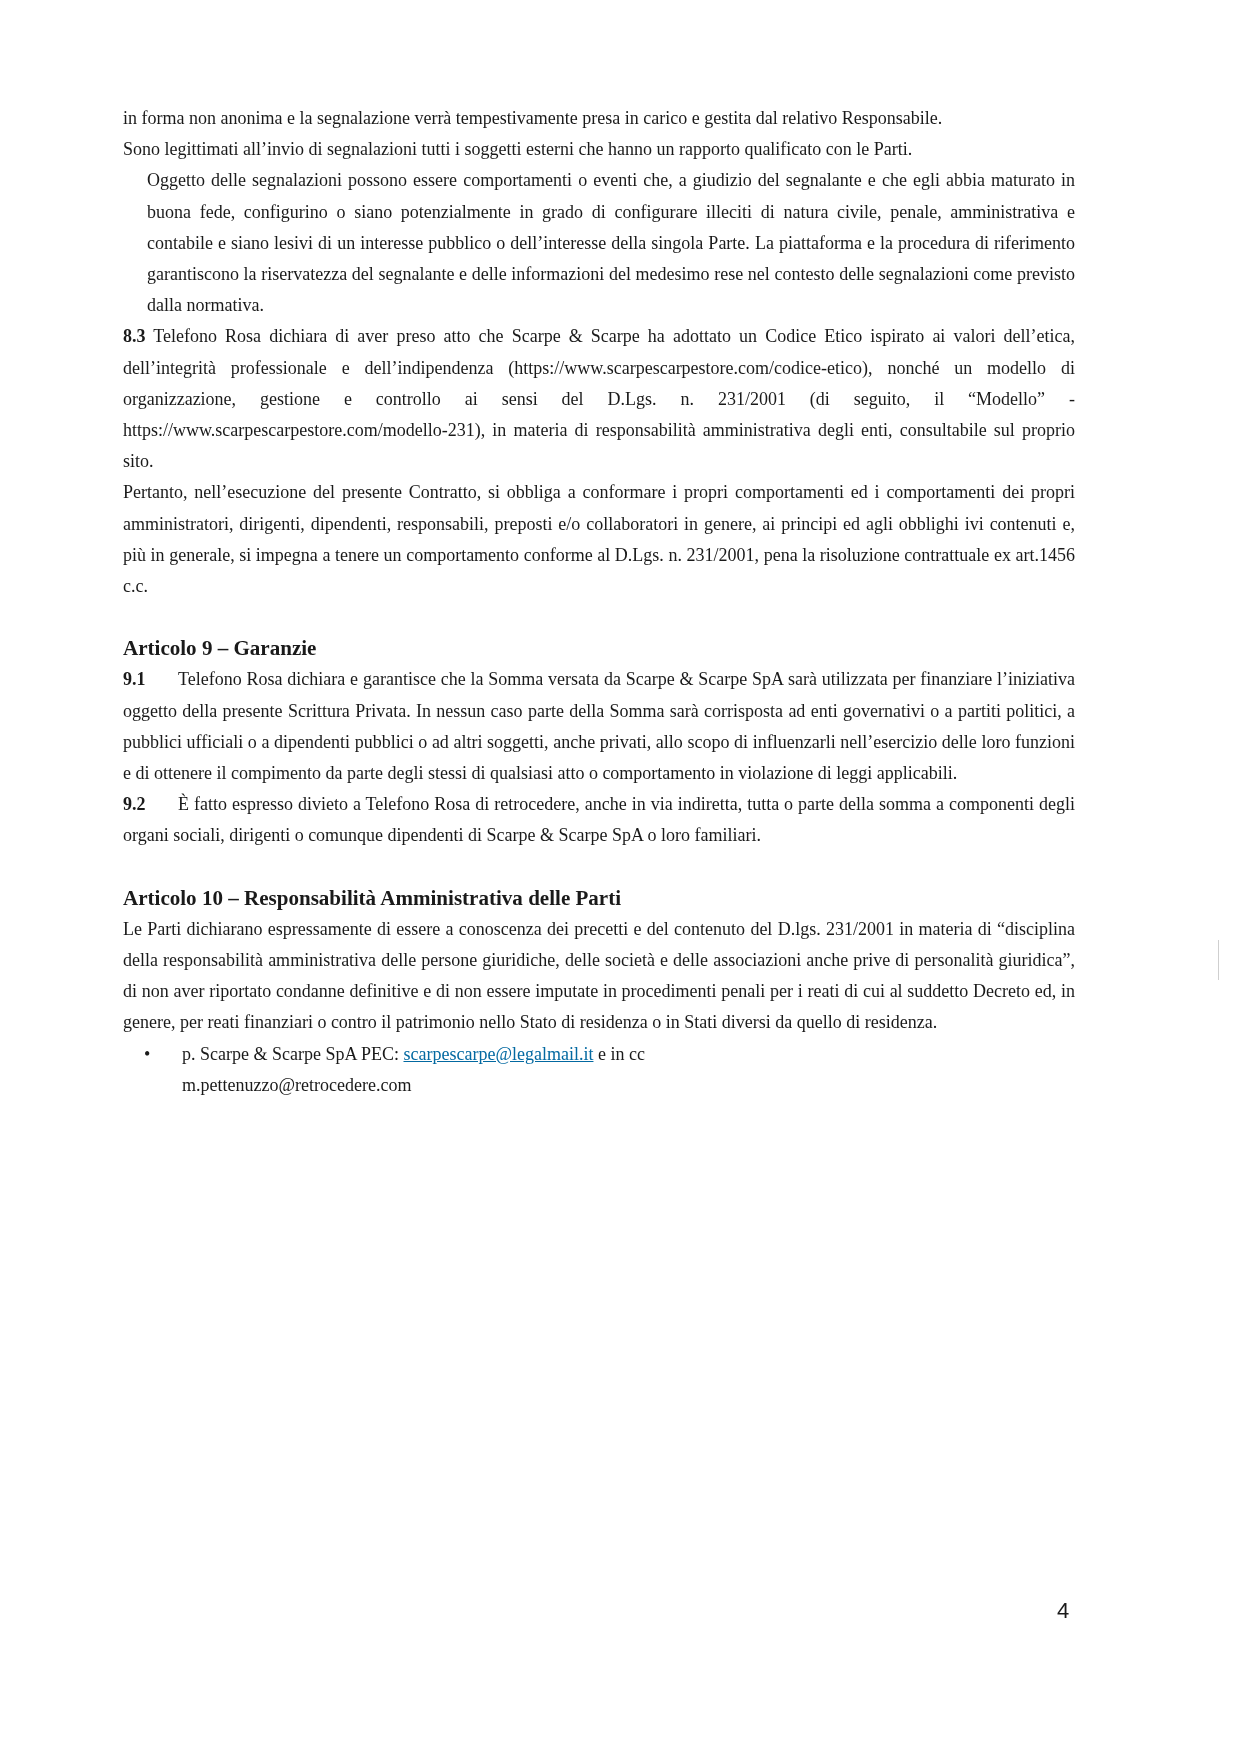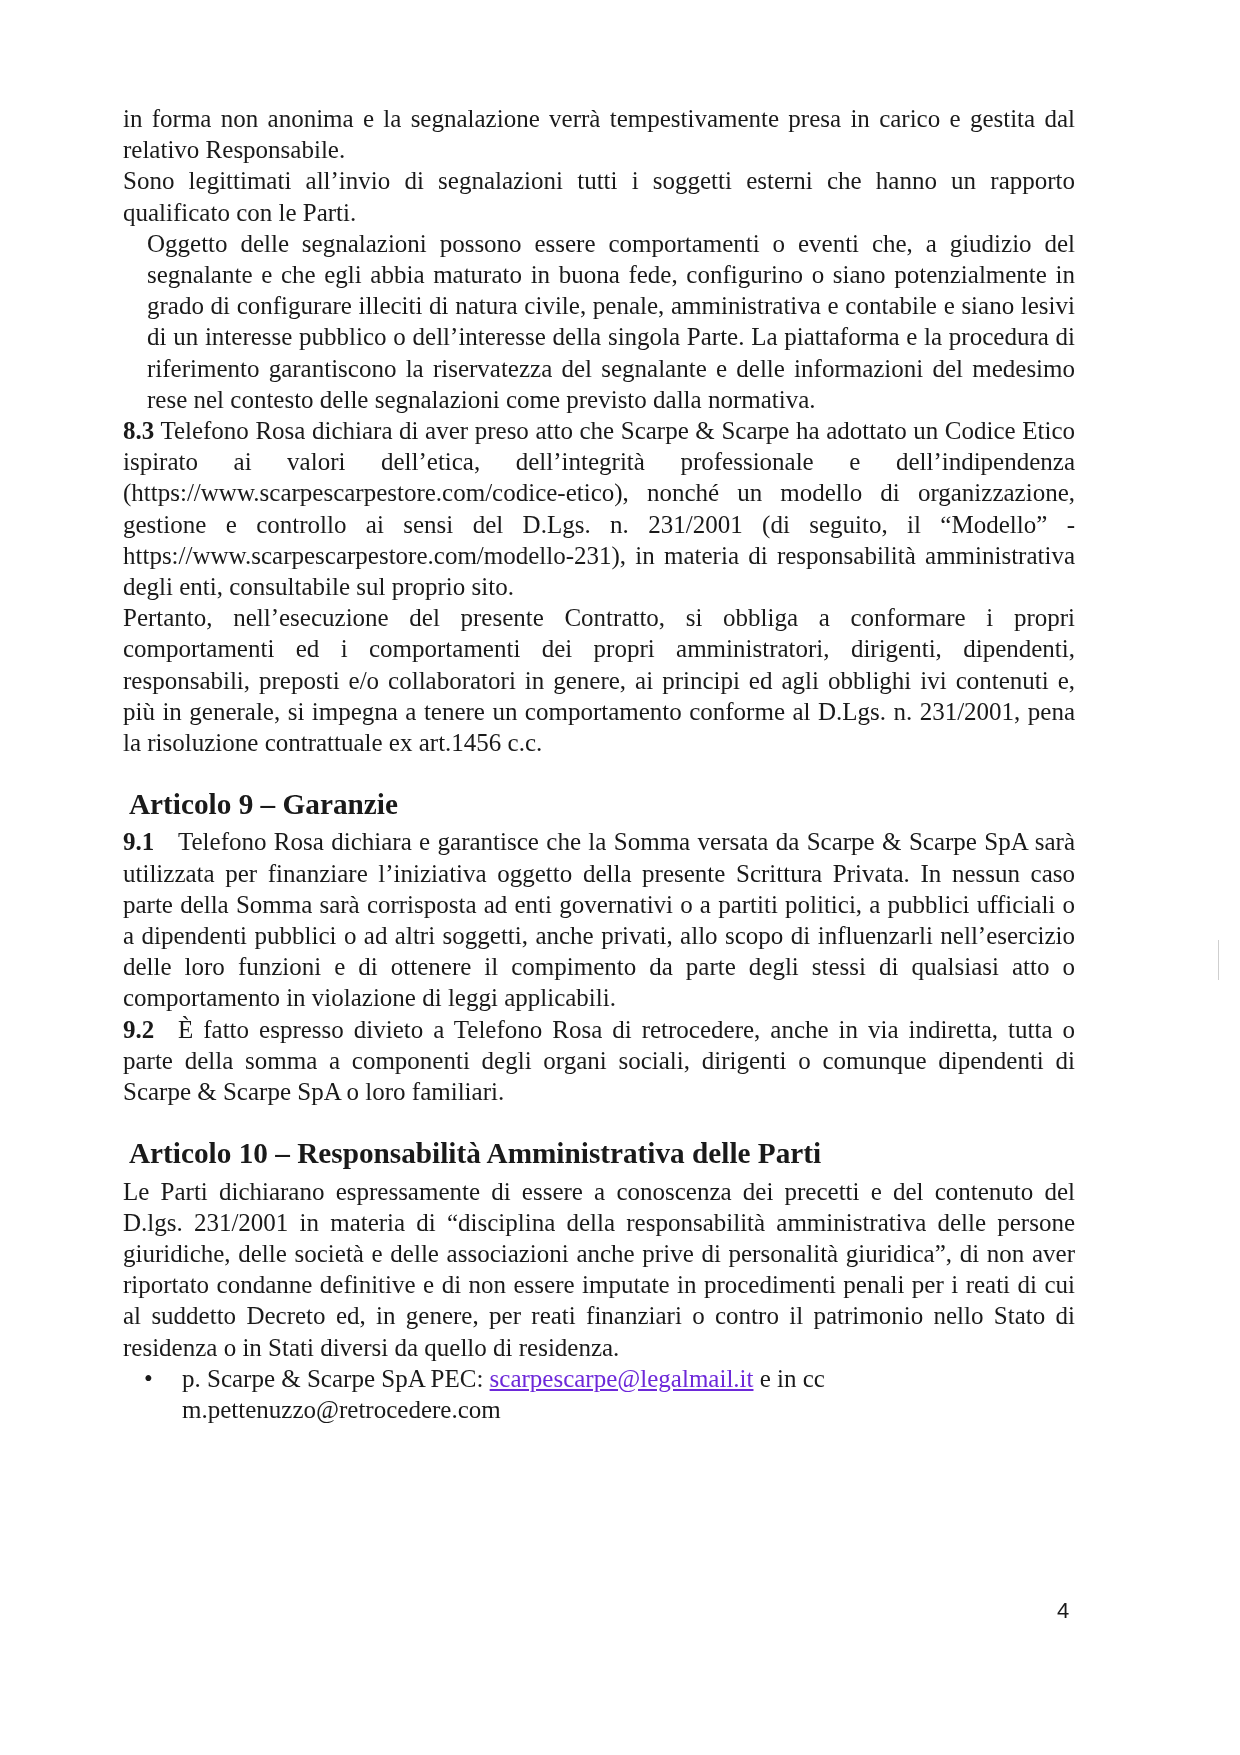--- a/index.html
+++ b/index.html
@@ -13,56 +13,56 @@
       position: relative;
       overflow: hidden;
       font-family: "Liberation Serif", "DejaVu Serif", serif;
       color: #1a1a1a;
     }
     .page {
       position: absolute;
       left: 123px;
       top: 103px;
       width: 952px;
-      font-size: 25px;
+      font-size: 18px;
       line-height: 31.2px;
     }
     .p {
       margin: 0;
       text-align: justify;
     }
     .p.last-left { text-align: justify; text-align-last: left; margin-left: 24px; }
     .num {
       font-weight: bold;
     }
     .num.tab {
       display: inline-block;
       width: 55px;
     }
     .heading {
       font-weight: bold;
-      margin: 6px;
+      margin: 0;
       margin-top: 31px;
     }
     .bullet-list {
       list-style: none;
       margin: 0;
       padding: 0;
     }
     .bullet-item {
       position: relative;
       padding-left: 59px;
     }
     .bullet-dot {
       position: absolute;
       left: 21px;
       top: 0;
     }
     .email-link {
-      color: #6d28d9;
+      color: #0369a1;
       text-decoration: underline;
     }
     .page-number {
       position: absolute;
       left: 1057px;
       top: 1598px;
       font-family: "Liberation Sans", "DejaVu Sans", sans-serif;
       font-size: 22px;
       color: #1a1a1a;
     }

